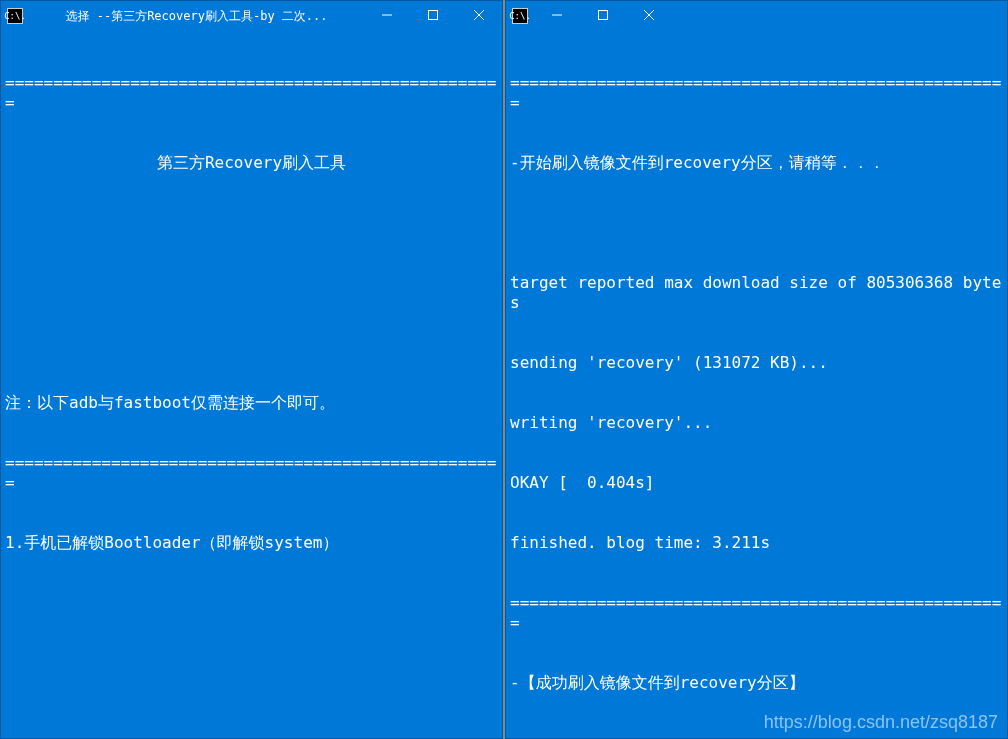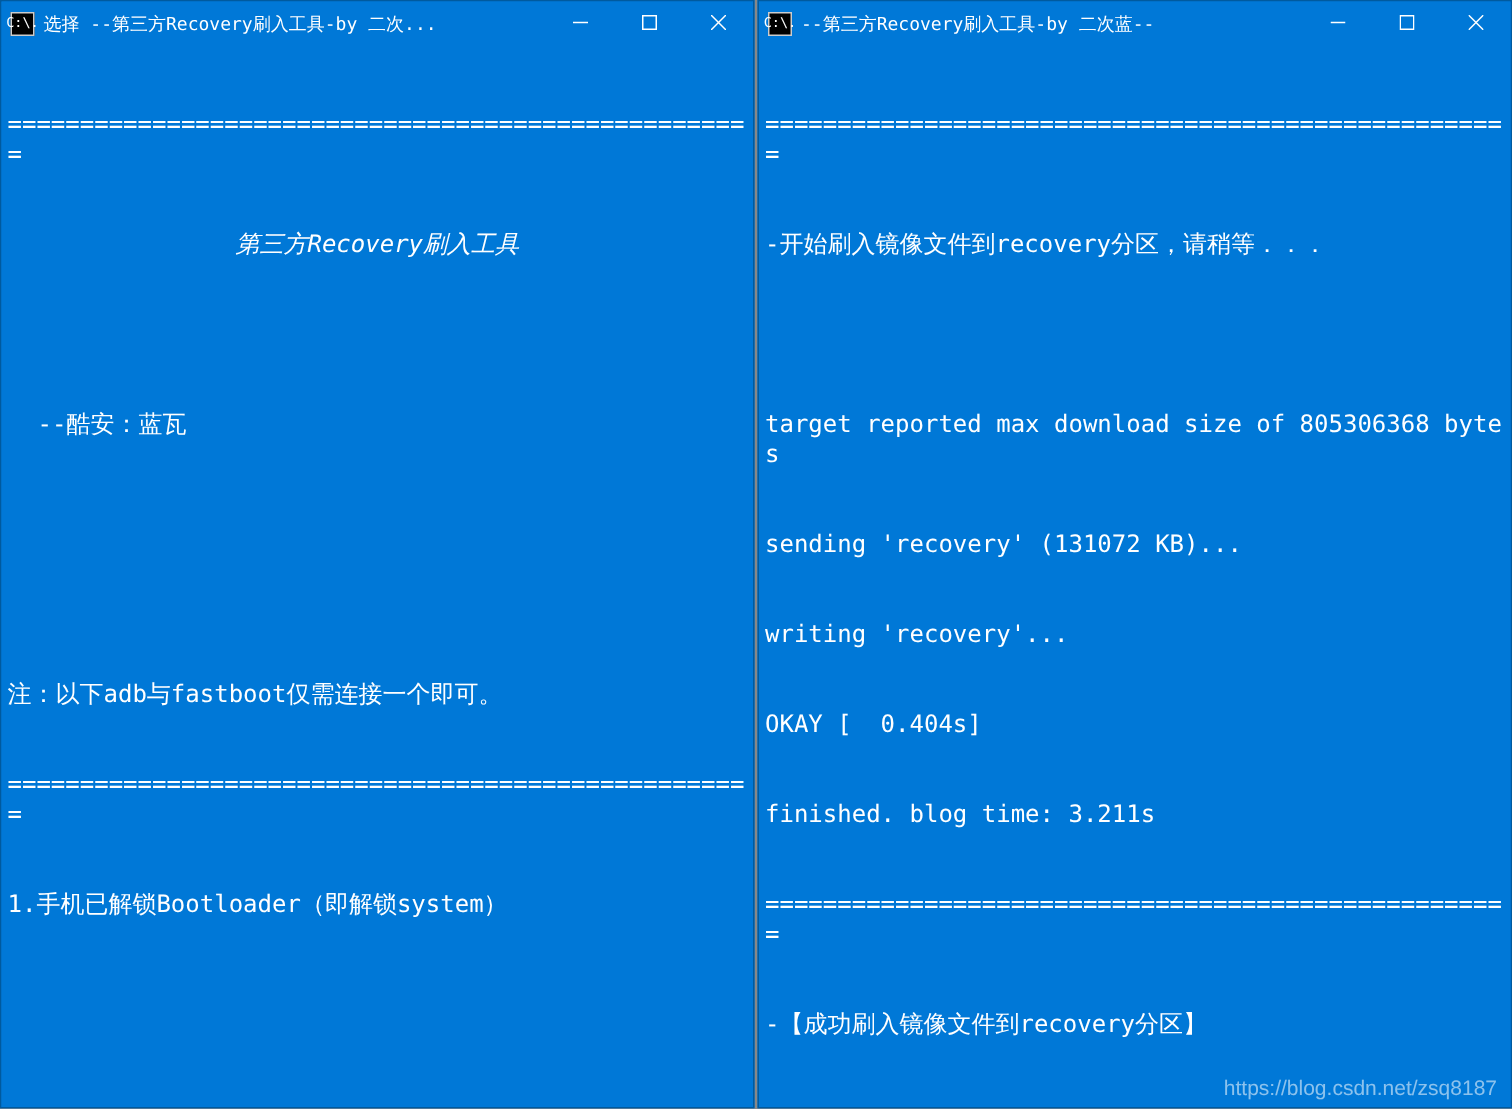--- a/index.html
+++ b/index.html
@@ -42,20 +42,21 @@
       justify-content: center;
       color: white;
       font-size: 9px;
       font-family: monospace;
       border: 1px solid #ccc;
     }
     .titlebar-text {
       flex: 1;
       white-space: nowrap;
       overflow: hidden;
+      text-align: center;
     }
     .titlebar-buttons {
       display: flex;
       height: 100%;
     }
     .titlebar-btn {
       width: 46px;
       height: 100%;
       display: flex;
       align-items: center;
@@ -75,39 +76,38 @@
       overflow: hidden;
       white-space: pre-wrap;
       word-break: break-all;
       position: relative;
     }
     .console-line {
       min-height: 20px;
     }
     .center-title {
       text-align: center;
-      font-style: italic;
     }
     .indent {
       padding-left: 20px;
     }
     .redacted {
       display: inline-block;
       background: white;
       width: 110px;
       height: 18px;
       vertical-align: middle;
       border-radius: 9px;
     }
     .watermark {
       position: absolute;
       bottom: 6px;
       right: 10px;
       color: rgba(255,255,255,0.55);
-      font-size: 14px;
+      font-size: 18px;
       font-family: Arial, sans-serif;
     }
     .min-icon svg, .max-icon svg, .close-icon svg {
       width: 10px;
       height: 10px;
     }
   </style>
 </head>
 <body>
 
@@ -137,21 +137,20 @@
               <line x1="10" y1="0" x2="0" y2="10" stroke="white" stroke-width="1"></line>
             </svg>
         </span>
       </div>
     </div>
   </div>
   <div class="console">
     <div class="console-line">====================================================</div>
     <div class="console-line center-title">第三方Recovery刷入工具</div>
     <div class="console-line">&nbsp;</div>
-    <div class="console-line indent">--酷安：蓝瓦</div>
     <div class="console-line">&nbsp;</div>
     <div class="console-line">&nbsp;</div>
     <div class="console-line">注：以下adb与fastboot仅需连接一个即可。</div>
     <div class="console-line">====================================================</div>
     <div class="console-line">1.手机已解锁Bootloader（即解锁system）</div>
     
     
     
     
     
@@ -164,21 +163,20 @@
     
     
     
     
   </div>
 </div>
 
 <div class="window">
   <div class="titlebar">
     <div class="titlebar-icon">C:\.</div>
-    <div class="titlebar-text">--第三方Recovery刷入工具-by 二次蓝--</div>
     <div class="titlebar-buttons">
       <div class="titlebar-btn">
         <span class="min-icon">
           <svg viewBox="0 0 10 10">
               <line x1="0" y1="5" x2="10" y2="5" stroke="white" stroke-width="1"></line>
             </svg>
         </span>
       </div>
       <div class="titlebar-btn">
         <span class="max-icon">

